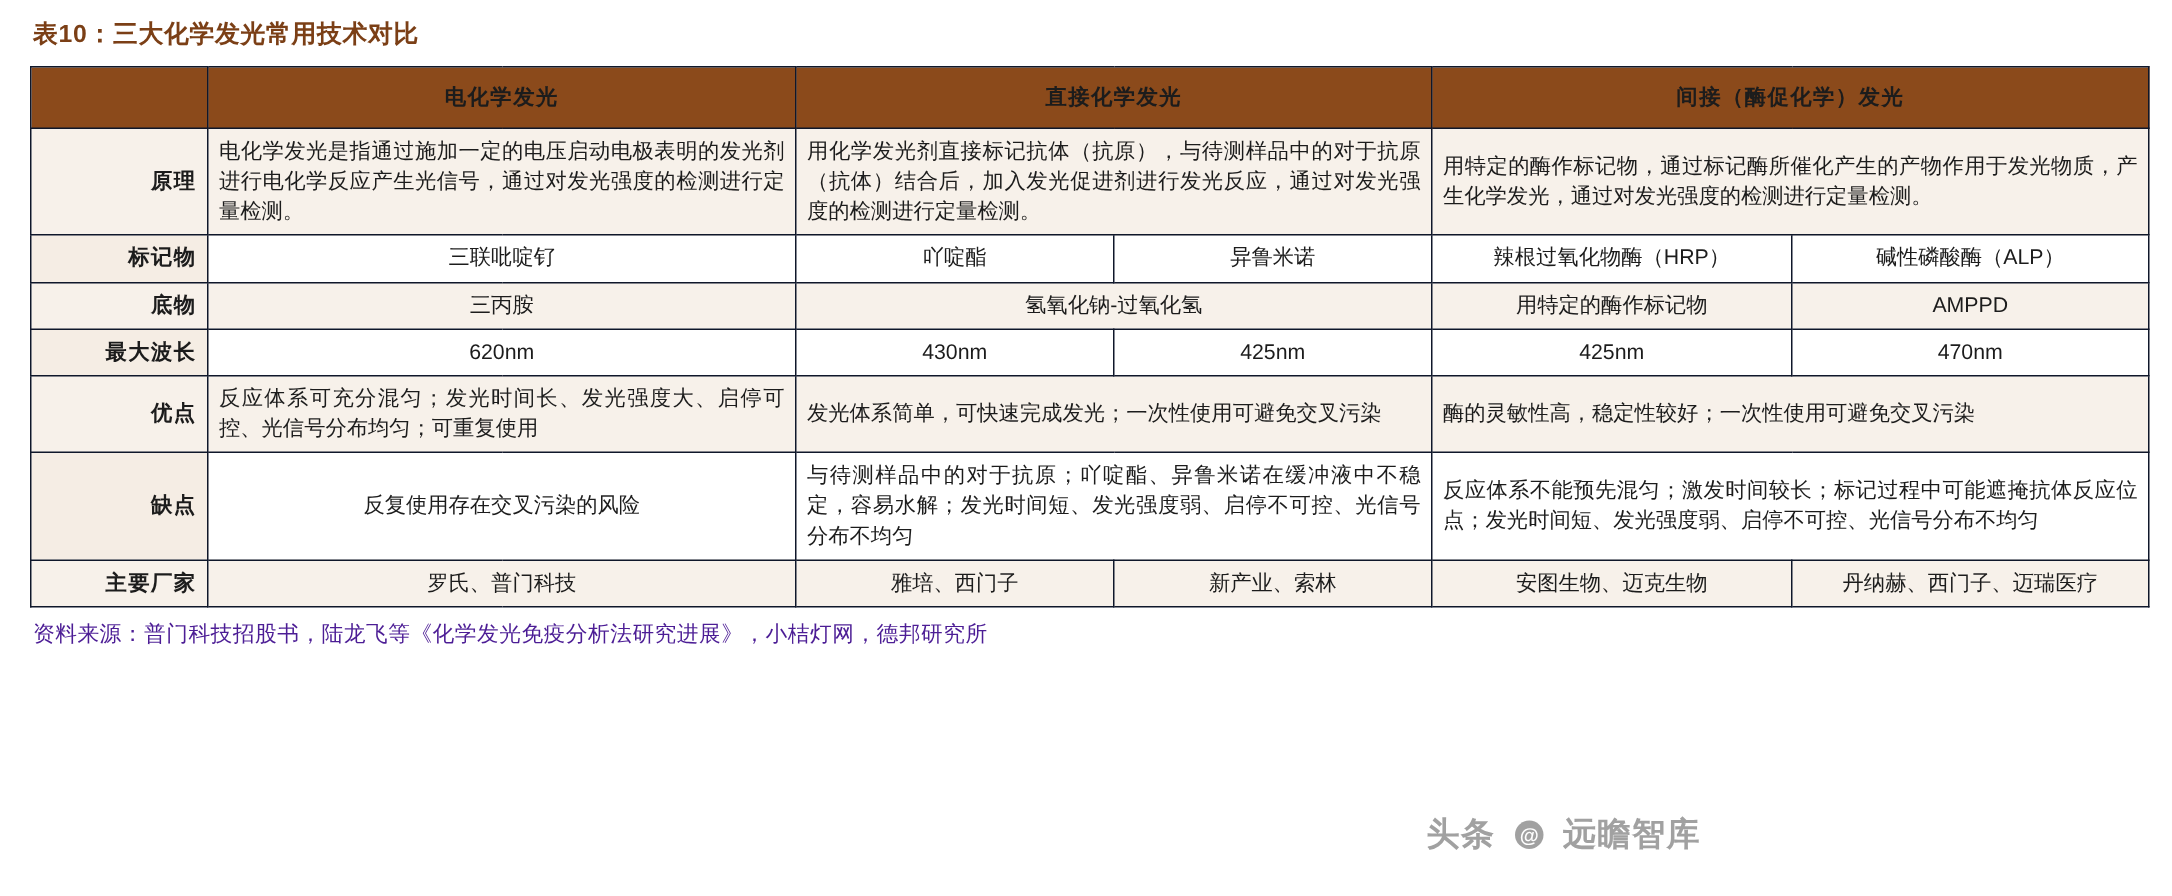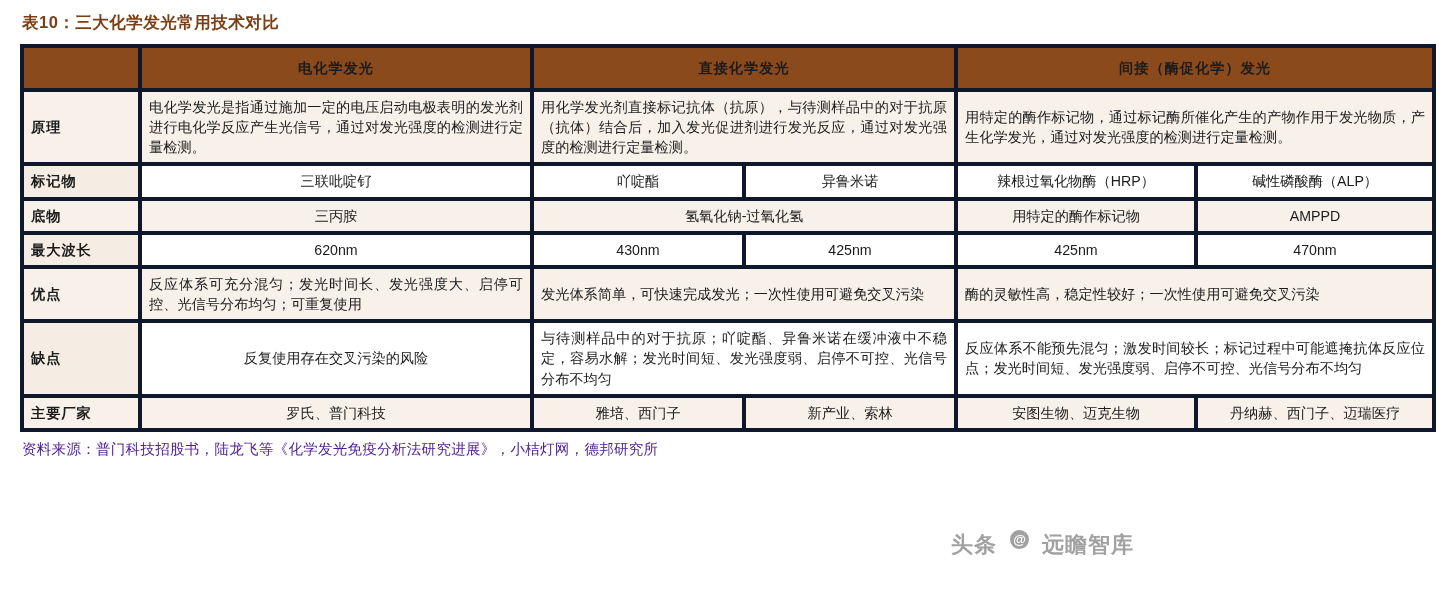--- a/index.html
+++ b/index.html
@@ -30,21 +30,21 @@
     white-space: nowrap;
   }
   table.cmp {
     border-collapse: collapse;
     table-layout: fixed;
     width: 1412px;
     margin-left: 2px;
     border: 1px solid #6b3b17;
   }
   table.cmp td, table.cmp th {
-    border: 4px solid #0f172a;
+    border: 1px solid #0f172a;
     vertical-align: middle;
     padding: 5px 7px;
     font-size: 14.2px;
     line-height: 1.42;
     color: #1c1c1c;
     word-break: break-all;
   }
   thead th {
     background: #8B4A1B;
     color: #ffffff;
@@ -54,21 +54,21 @@
     height: 30px;
     border: 1px solid #8B4A1B;
     letter-spacing: 1px;
   }
   thead th.corner {
     background: #8B4A1B;
   }
   td.rowhdr {
     background: #F5EDE4;
     font-weight: bold;
-    text-align: left;
+    text-align: right;
     font-size: 14.5px;
     color: #1c1c1c;
     letter-spacing: 1px;
   }
   td.just {
     text-align: justify;
     text-align-last: left;
   }
   td.ctr {
     text-align: center;
@@ -78,23 +78,23 @@
   }
   .src {
     margin: 8px 0 0 4px;
     font-size: 14.5px;
     color: #4c1d95;
     letter-spacing: 0.3px;
   }
   .watermark {
     position: absolute;
     right: 14px;
-    bottom: 37px;
+    bottom: 26px;
     display: flex;
-    align-items: flex-start;
+    align-items: center;
     gap: 7px;
     opacity: 0.92;
   }
   .wm-logo {
     display: flex;
     align-items: center;
     font-size: 22px;
     font-weight: bold;
     color: #9a9a9a;
     letter-spacing: 1px;

